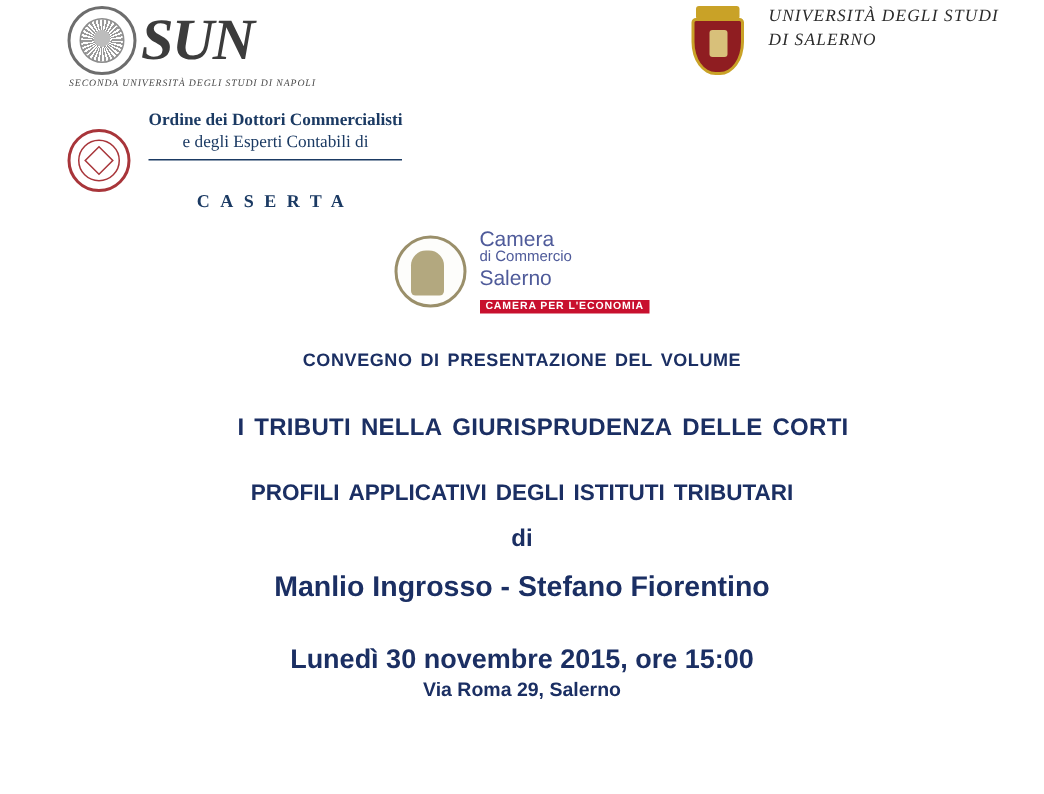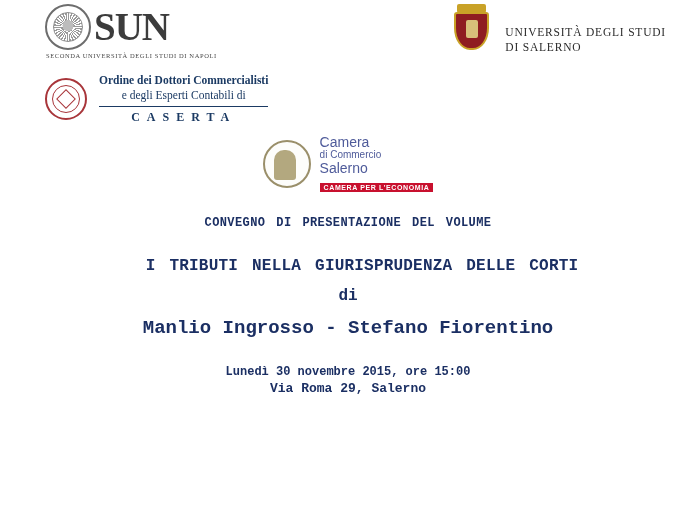--- a/index.html
+++ b/index.html
@@ -31,20 +31,21 @@
     box-sizing: border-box;
   }
   .logo-row-2 {
     padding-top: 14px;
     gap: 38px;
   }
 
   .logo-block {
     display: flex;
     align-items: center;
+    font-style: italic;
   }
 
   
   .sun-wrap { display: flex; flex-direction: column; align-items: flex-start; }
   .sun-main { display: flex; align-items: center; }
   .sun-seal {
     width: 46px; height: 46px; border-radius: 50%;
     border: 2px solid #6d6d6d;
     position: relative;
     margin-right: 3px;
@@ -71,21 +72,21 @@
     font-family: "Liberation Serif", serif;
     font-size: 6.5px;
     letter-spacing: 0.6px;
     color: #4a4a4a;
     margin-top: 2px;
     margin-left: 1px;
     white-space: nowrap;
   }
 
   
-  .unisa-wrap { display: flex; align-items: flex-end; }
+  .unisa-wrap { display: flex; align-items: flex-start; }
   .unisa-crest {
     width: 47px; height: 52px;
     margin-right: 10px;
     position: relative;
   }
   .unisa-crest .shield {
     position: absolute; left: 6px; top: 8px; width: 35px; height: 38px;
     background: #8f1d21;
     border: 2px solid #c9a227;
     border-radius: 3px 3px 16px 16px / 3px 3px 22px 22px;
@@ -139,21 +140,21 @@
   }
   .odc-caserta-line1 {
     font-size: 11.5px; font-weight: bold; line-height: 1.3;
   }
   .odc-caserta-line2 {
     font-size: 11.5px; line-height: 1.3;
   }
   .odc-caserta-city {
     font-size: 12px; font-weight: bold; letter-spacing: 7px;
     border-top: 1.5px solid #1b3a63;
-    margin-top: 3px; padding-top: 3px;
+    margin-top: 3px; padding-top: 20px;
   }
 
   
   .odc-salerno { display: flex; align-items: center; }
   .odc-salerno-text {
     font-family: "Liberation Serif", serif;
     color: #1b3a63;
     font-size: 9.5px;
     font-weight: bold;
     line-height: 1.35;
@@ -198,21 +199,20 @@
     font-weight: bold;
     letter-spacing: 0.6px;
     padding: 1px 4px;
   }
 
   
   .text-block {
     text-align: center;
     margin-top: 18px;
     color: #1b2f63;
-    font-family: Liberation Mono, monospace;
   }
   .kicker {
     font-size: 17.5px;
     font-weight: bold;
     letter-spacing: 0.4px;
     font-variant: small-caps;
     text-transform: lowercase;
     color: #1b2f63;
   }
   .kicker::first-letter { font-size: 1em; }
@@ -242,21 +242,21 @@
     margin-top: 10px;
     color: #1b2f63;
   }
   .authors {
     font-size: 19px;
     font-weight: bold;
     margin-top: 12px;
     color: #1b2f63;
   }
   .when {
-    font-size: 12px;
+    font-size: 18px;
     font-weight: bold;
     margin-top: 26px;
     color: #1b2f63;
   }
   .venue1 {
     font-size: 13px;
     font-weight: bold;
     margin-top: 8px;
     color: #1b2f63;
   }
@@ -315,19 +315,20 @@
       <div class="cciaa-l1">Camera</div>
       <div class="cciaa-l2">di Commercio</div>
       <div class="cciaa-l3">Salerno</div>
       <div class="cciaa-tag">CAMERA PER L'ECONOMIA</div>
     </div>
   </div>
 
   <div class="text-block">
     <div class="kicker">Convegno di Presentazione del Volume</div>
     <div class="title1">I tributi nella giurisprudenza delle Corti</div>
+    <div class="title2">Profili applicativi degli istituti tributari</div>
     <div class="di">di</div>
     <div class="authors">Manlio Ingrosso - Stefano Fiorentino</div>
     <div class="when">Lunedì 30 novembre 2015, ore 15:00</div>
     <div class="venue2">Via Roma 29, Salerno</div>
   </div>
 
 </div>
 
 </body></html>

